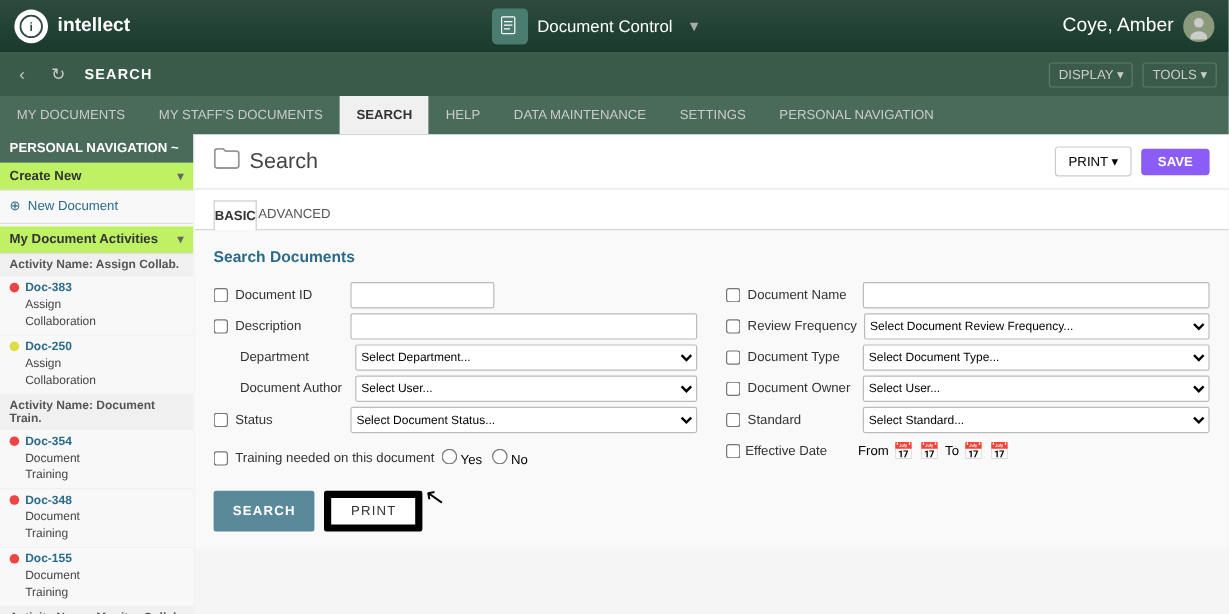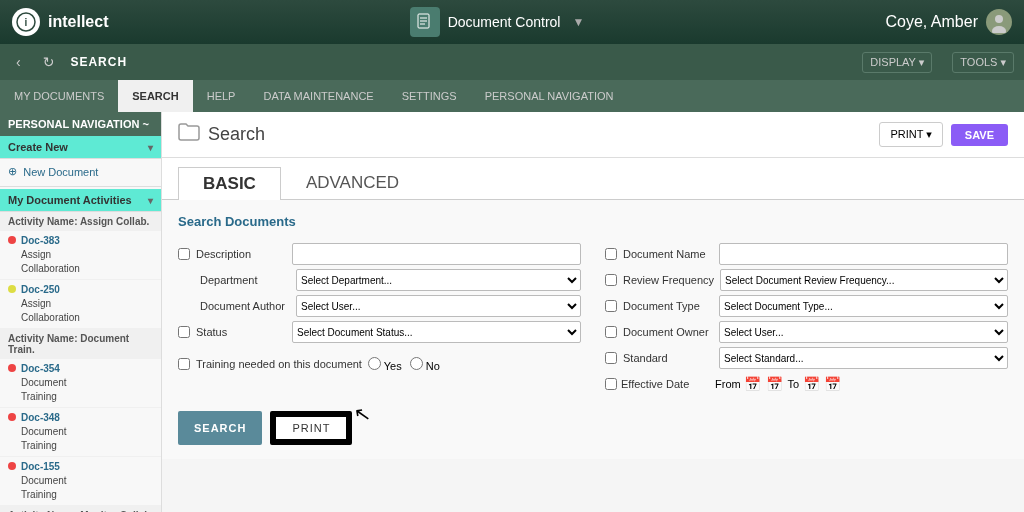--- a/index.html
+++ b/index.html
@@ -91,21 +91,21 @@
     }
     .search-label {
       color: #fff;
       font-size: 12px;
       font-weight: bold;
       letter-spacing: 1px;
     }
     .nav-right {
       display: flex;
       align-items: center;
-      gap: 20px;
+      gap: 8px;
     }
     .display-btn, .tools-btn {
       color: #ccc;
       background: none;
       border: none;
       cursor: pointer;
       font-size: 11px;
       padding: 3px 7px;
       border: 1px solid #5a7a6a;
       border-radius: 3px;
@@ -156,21 +156,21 @@
       color: #fff;
       padding: 6px 8px;
       font-size: 11px;
       font-weight: bold;
       display: flex;
       align-items: center;
       justify-content: space-between;
       cursor: pointer;
     }
     .sidebar-section-header {
-      background: #5eead4;
+      background: #bef264;
       padding: 5px 8px;
       font-size: 11px;
       font-weight: bold;
       color: #333;
       display: flex;
       align-items: center;
       justify-content: space-between;
       border-bottom: 1px solid #ddd;
     }
     .sidebar-section-header .arrow { font-size: 10px; color: #666; }
@@ -270,22 +270,22 @@
     }
 
     
     .sub-tabs {
       display: flex;
       padding: 8px 16px 0;
       border-bottom: 1px solid #ccc;
       background: #fff;
     }
     .sub-tab {
-      padding: 6px 24px;
-      font-size: 17px;
+      padding: 6px 0;
+      font-size: 11px;
       cursor: pointer;
       border: 1px solid transparent;
       border-bottom: none;
       color: #555;
     }
     .sub-tab.active {
       background: #fff;
       border-color: #ccc;
       border-bottom-color: #fff;
       color: #333;
@@ -450,20 +450,21 @@
     <span class="search-label">SEARCH</span>
   </div>
   <div class="nav-right">
     <button class="display-btn">DISPLAY ▾</button>
     <button class="tools-btn">TOOLS ▾</button>
   </div>
 </div>
 
 <div class="tab-nav">
   <div class="tab-item">MY DOCUMENTS</div>
+  <div class="tab-item">MY STAFF'S DOCUMENTS</div>
   <div class="tab-item active">SEARCH</div>
   <div class="tab-item">HELP</div>
   <div class="tab-item">DATA MAINTENANCE</div>
   <div class="tab-item">SETTINGS</div>
   <div class="tab-item">PERSONAL NAVIGATION</div>
 </div>
 
 <div class="main-layout">
 
   <div class="sidebar">
@@ -556,20 +557,25 @@
       <div class="sub-tab">ADVANCED</div>
     </div>
 
     <div class="search-form">
       <div class="search-form-title">Search Documents</div>
 
       <div class="form-grid">
 
         <div>
 
+          <div class="form-row">
+            <input type="checkbox" class="form-checkbox" style="">
+            <span class="form-label">Document ID</span>
+            <input type="text" class="form-input" style="max-width: 120px;">
+          </div>
 
           <div class="form-row">
             <input type="checkbox" class="form-checkbox" style="">
             <span class="form-label">Description</span>
             <input type="text" class="form-input" style="">
           </div>
 
           <div class="form-row">
             <span style="width:16px;flex-shrink:0;"></span>
             <span class="form-label">Department</span>

